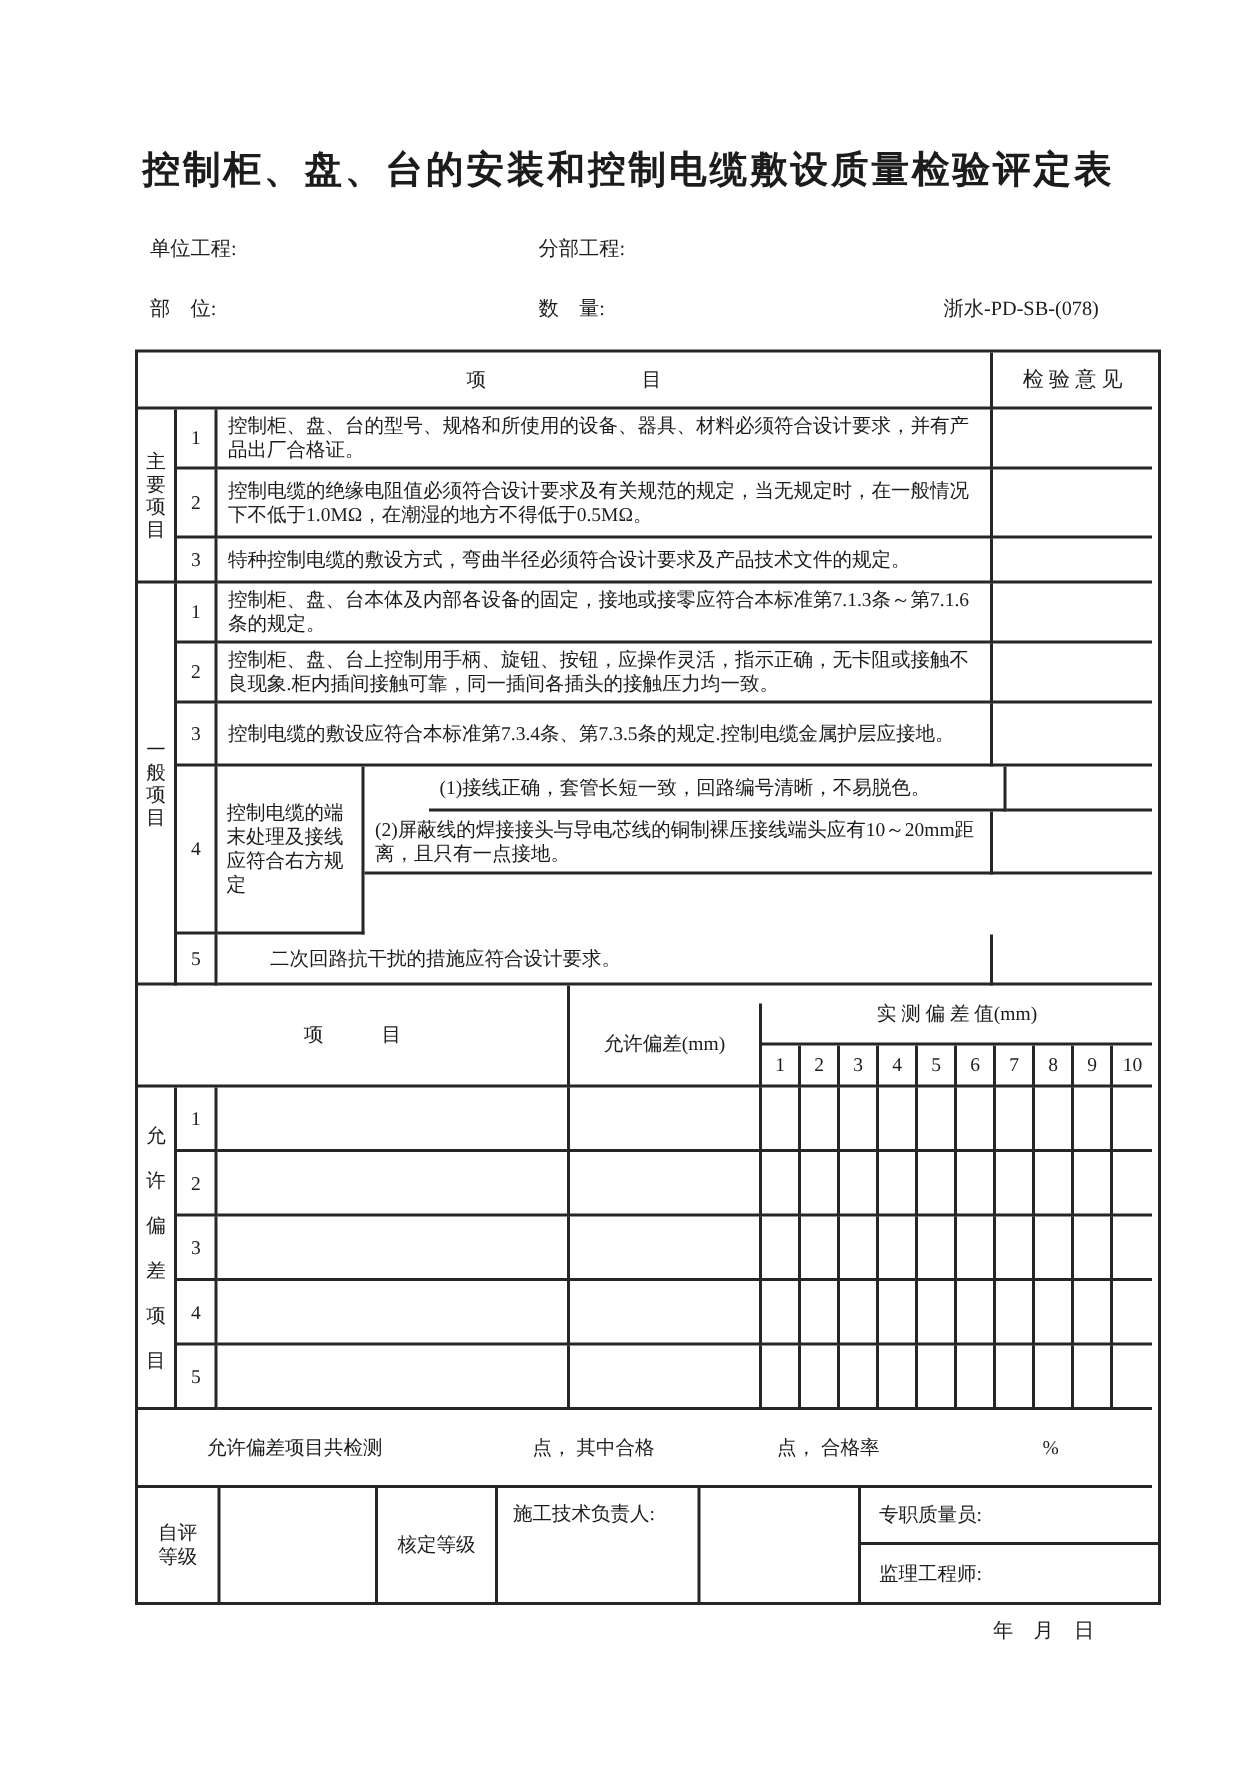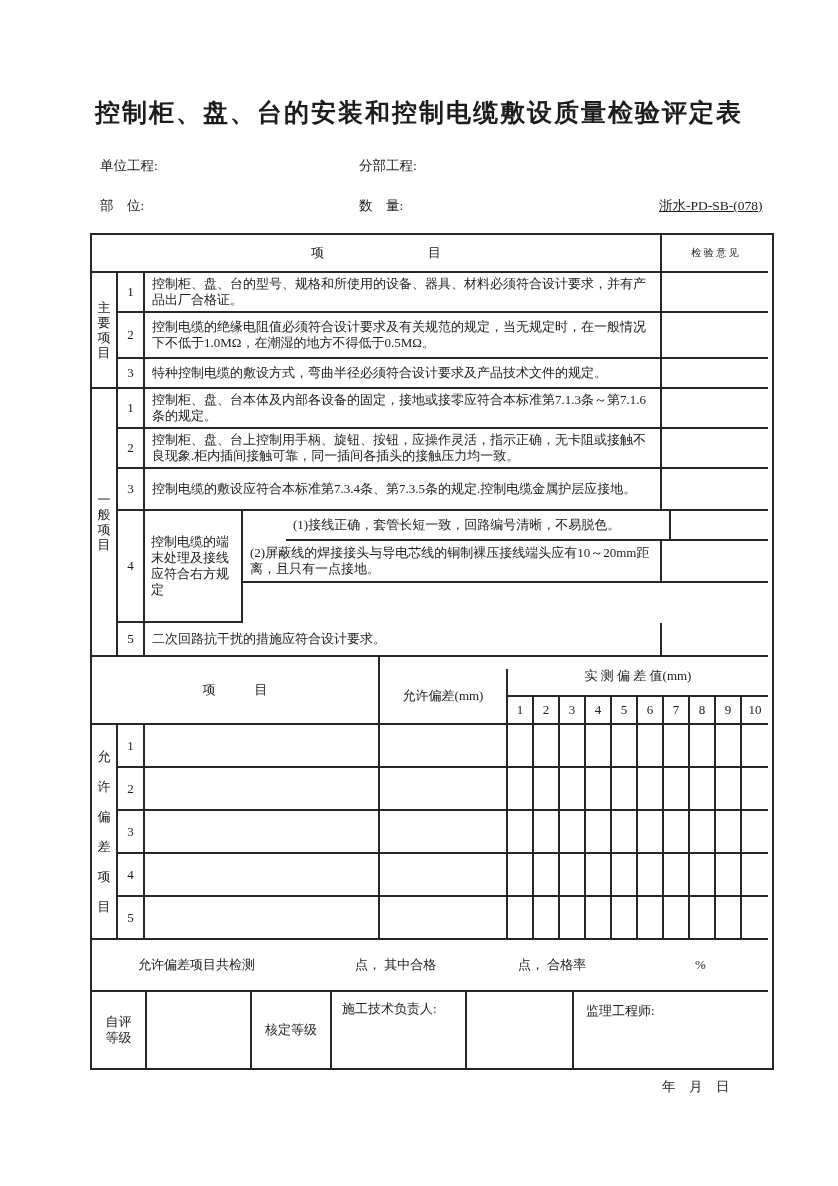--- a/index.html
+++ b/index.html
@@ -33,27 +33,27 @@
 <body>
 
 <div class="page">
 
   <div class="title">控制柜、盘、台的安装和控制电缆敷设质量检验评定表</div>
 
   <div class="meta" style="left:100px;top:157px;">单位工程:</div>
   <div class="meta" style="left:359px;top:157px;">分部工程:</div>
   <div class="meta" style="left:100px;top:197px;">部　位:</div>
   <div class="meta" style="left:359px;top:197px;">数　量:</div>
-  <div class="meta" style="left:659px;top:197px;text-decoration:underline;">浙水-PD-SB-(078)</div>
+  <div class="meta" style="left:629px;top:197px;">浙水-PD-SB-(078)</div>
 
   <div class="tbl">
 
     <div class="r" style="height:38px;">
       <div class="c ctr pre" style="width:570px;">项　　　　　　　　目</div>
-      <div class="c ctr pre nbr" style="width:106px;font-size:10px;">检 验 意 见</div>
+      <div class="c ctr pre nbr" style="width:106px;font-size:14px;">检 验 意 见</div>
     </div>
 
     <div class="r">
       <div class="c ctr" style="width:26px;height:116px;">
           <span class="vl">主要项目</span>
         </div>
       <div class="cl" style="width:650px;">
         <div class="r" style="height:40px;">
           <div class="c ctr" style="width:27px;">1</div>
           <div class="c" style="width:517px;">
@@ -120,21 +120,21 @@
             <div class="r" style="height:42px;">
               <div class="c" style="width:419px;">
                   <span class="txt">(2)屏蔽线的焊接接头与导电芯线的铜制裸压接线端头应有10～20mm距离，且只有一点接地。</span>
                 </div>
               <div class="c nbr" style="width:106px;"></div>
             </div>
           </div>
         </div>
         <div class="r" style="height:34px;">
           <div class="c ctr" style="width:27px;">5</div>
-          <div class="c" style="width:517px;">
+          <div class="c" style="width:517px;padding-left:28px;">
               <span class="txt">二次回路抗干扰的措施应符合设计要求。</span>
             </div>
           <div class="c nbr" style="width:106px;"></div>
         </div>
       </div>
     </div>
 
     <div class="r">
       <div class="c ctr pre" style="width:288px;height:68px;">项　　　目</div>
       <div class="c ctr" style="width:128px;height:56px;margin-top:12px;">允许偏差(mm)</div>
@@ -253,20 +253,23 @@
         </div>
       <div class="c nbb" style="width:105px;"></div>
       <div class="c ctr nbb" style="width:80px;">
           <span>核定等级</span>
         </div>
       <div class="c nbb sig" style="width:135px;">
           <span>施工技术负责人:</span>
         </div>
       <div class="c nbb" style="width:107px;"></div>
       <div class="cl" style="width:198px;">
+        <div class="c nbr sgn" style="width:198px;height:38px;">
+            <span>专职质量员:</span>
+          </div>
         <div class="c nbr nbb sgn" style="width:198px;height:38px;">
             <span>监理工程师:</span>
           </div>
       </div>
     </div>
 
   </div>
 
   <div class="date">年　月　日</div>
 

